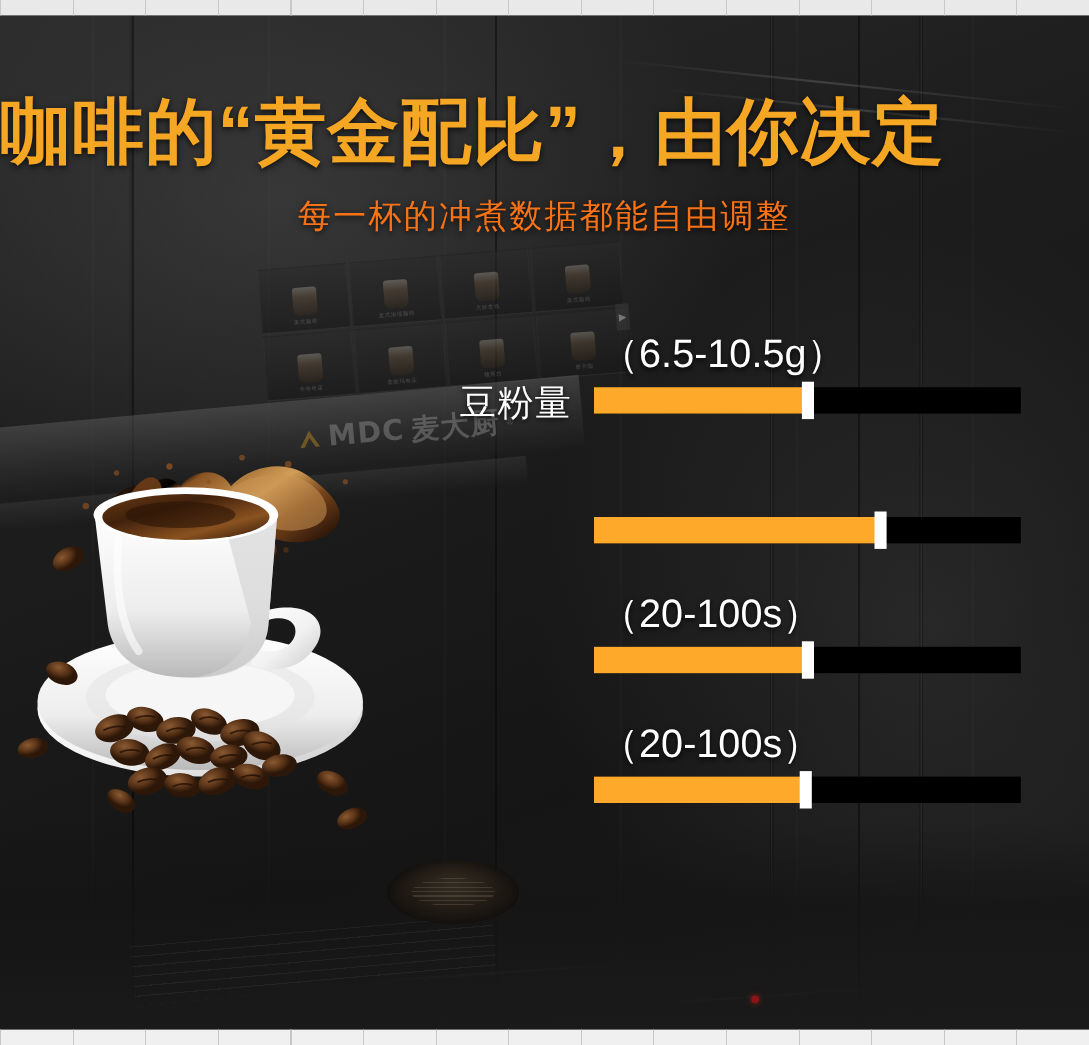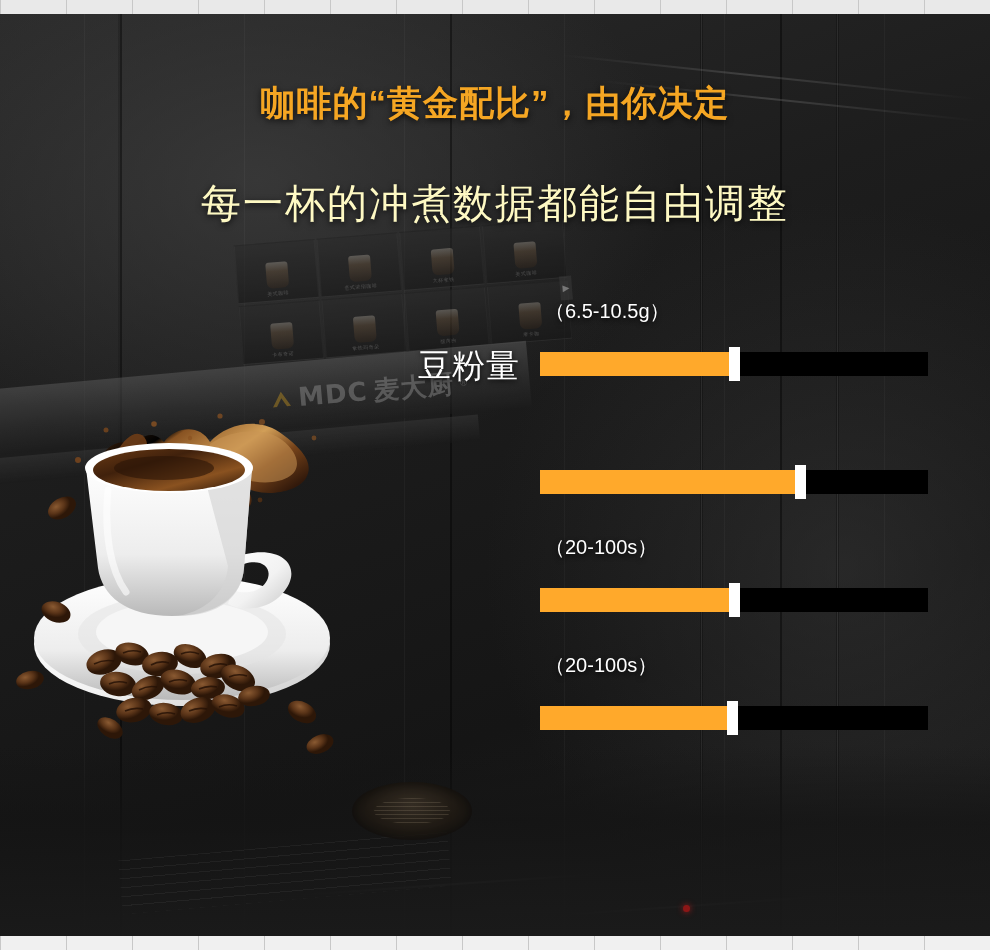--- a/index.html
+++ b/index.html
@@ -233,60 +233,60 @@
     color: #9a9a9a;
     vertical-align: super;
   }
 
   
   .headline {
     position: absolute;
     top: 84px;
     left: 0;
     width: 990px;
-    text-align: center;
+    text-align: left;
     z-index: 20;
-    font-size: 35px;
+    font-size: 65px;
     font-weight: 700;
     color: #f5a623;
     letter-spacing: 1px;
     line-height: 1.1;
     text-shadow: 0 2px 6px rgba(0,0,0,.75);
   }
   .subhead {
     position: absolute;
     top: 176px;
     left: 0;
     width: 990px;
     text-align: center;
     z-index: 20;
-    font-size: 40px;
+    font-size: 30px;
     font-weight: 500;
-    color: #fef9c3;
+    color: #f97316;
     letter-spacing: 2px;
     text-shadow: 0 2px 6px rgba(0,0,0,.8);
   }
 
   
   .sliders {
     position: absolute;
     left: 0;
     top: 296px;
     width: 990px;
     z-index: 25;
   }
   .slider-row {
     position: relative;
     height: 118px;
   }
   .range-text {
     position: absolute;
     left: 545px;
     top: 2px;
-    font-size: 20px;
+    font-size: 36px;
     color: #ffffff;
     letter-spacing: 0px;
     text-shadow: 0 2px 5px rgba(0,0,0,.8);
     white-space: nowrap;
     font-family: "Liberation Sans", sans-serif;
   }
   .row-label {
     position: absolute;
     right: 470px;       
     top: 48px;

